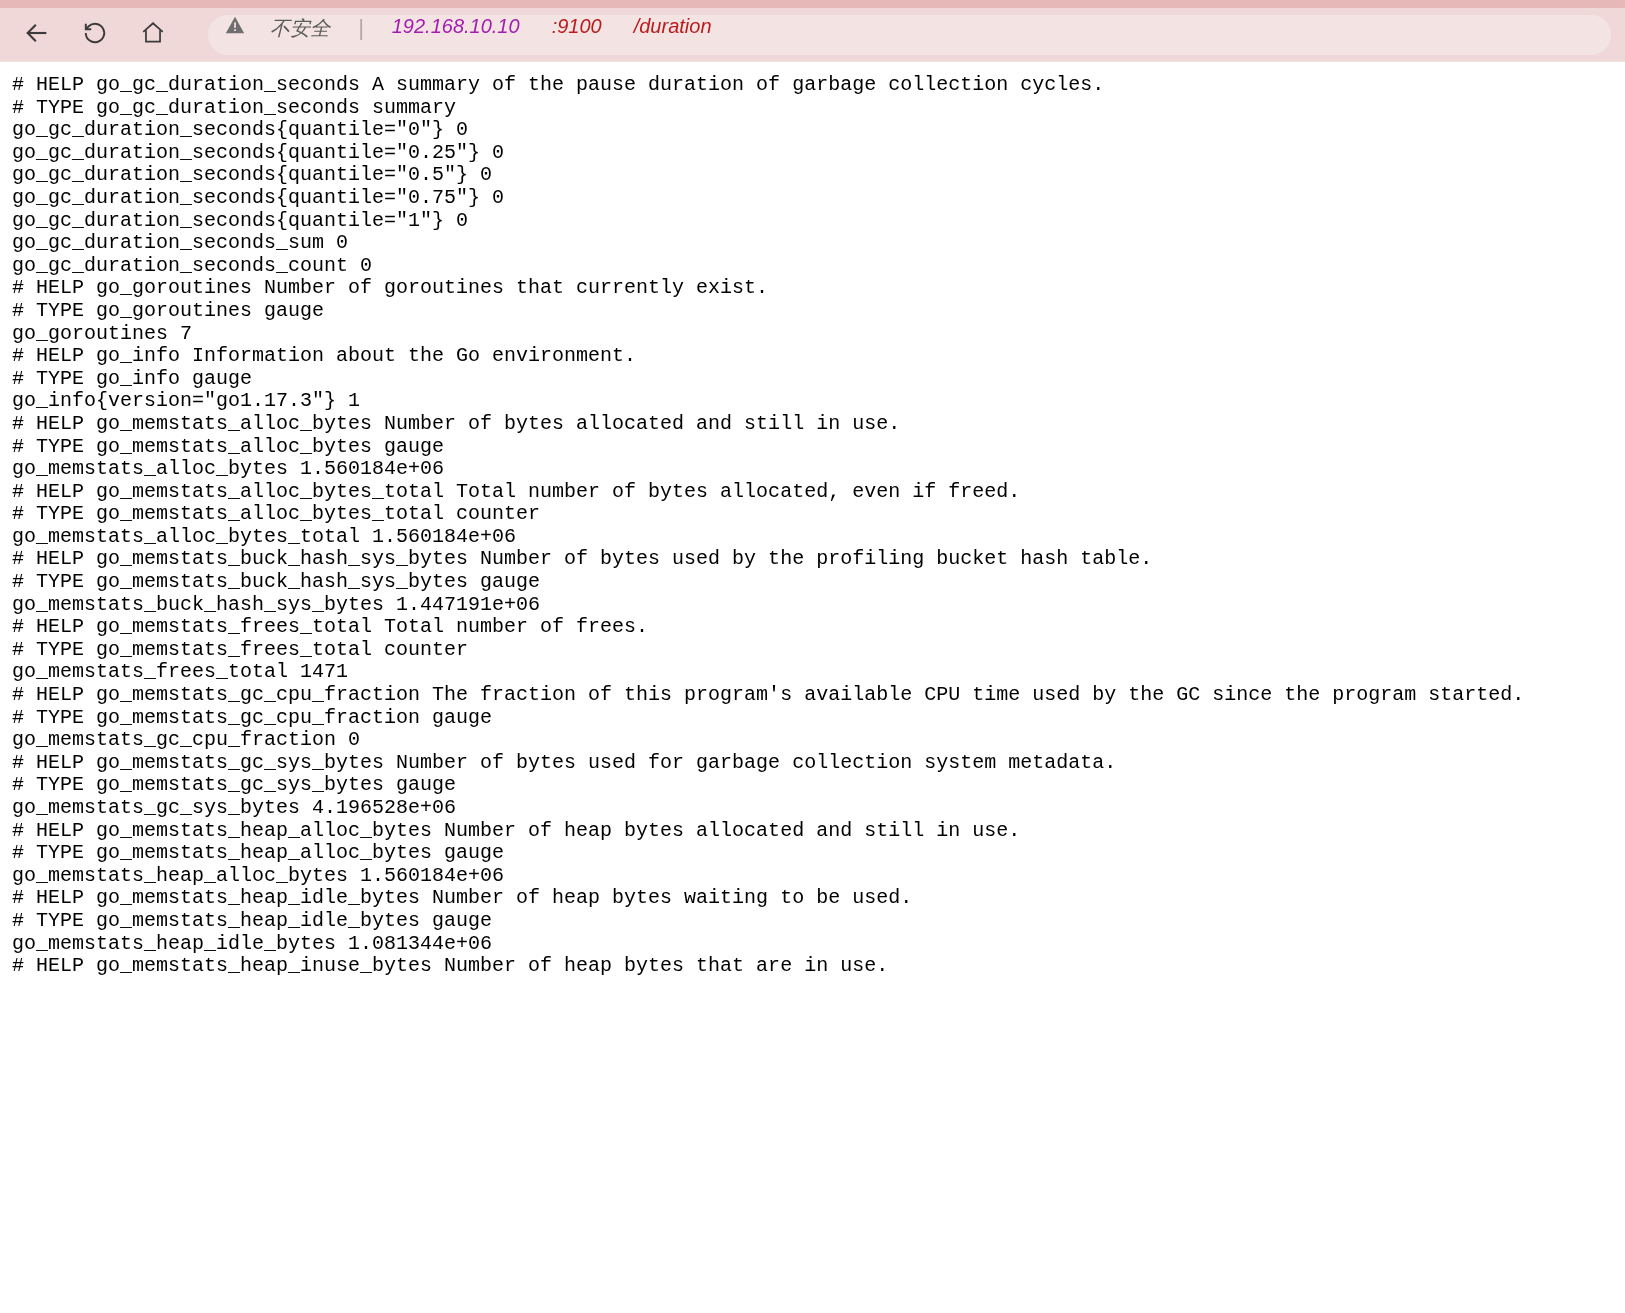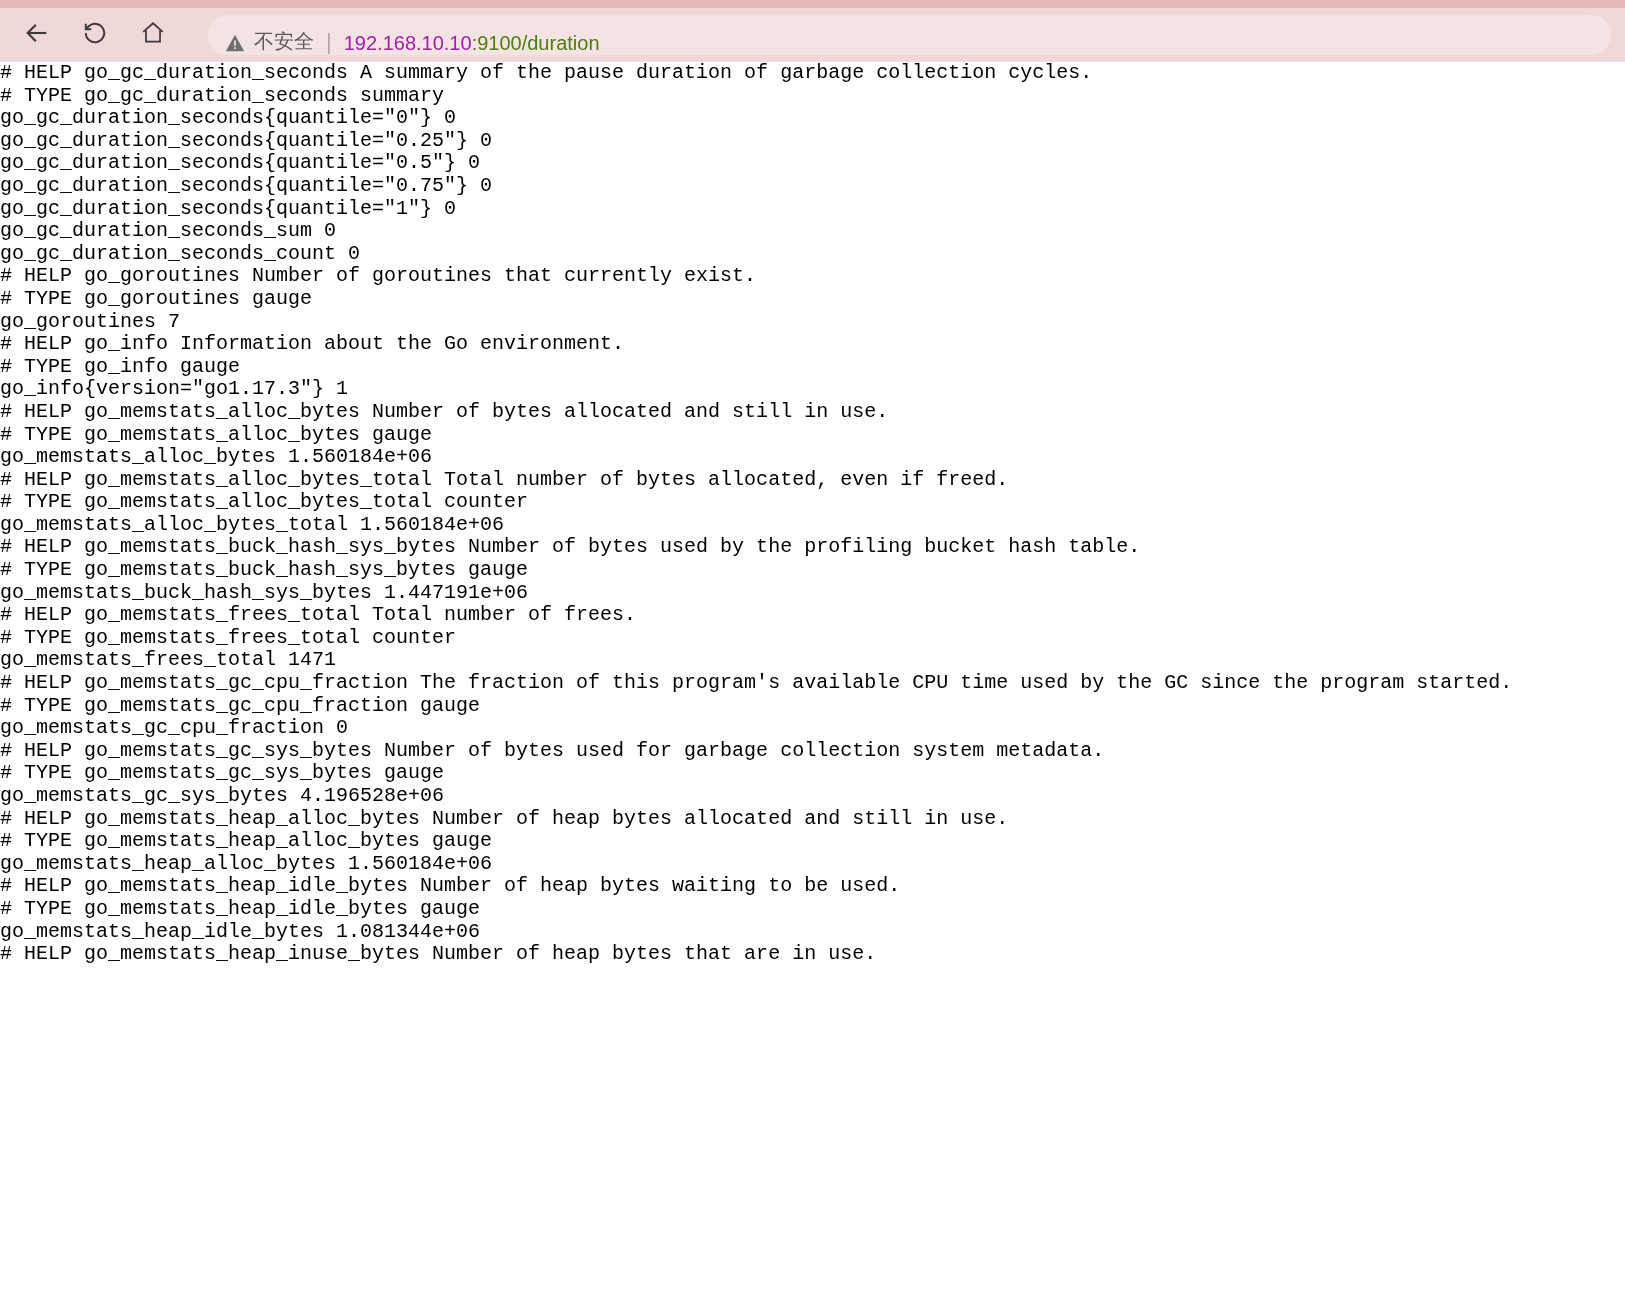--- a/index.html
+++ b/index.html
@@ -35,32 +35,34 @@
     .back svg { stroke-width: 1.8; }
     .reload svg { stroke-width: 1.8; }
     .home svg { stroke-width: 1.6; }
     .address-bar {
       flex: 1 1 auto;
       height: 40px;
       margin-left: 20px;
       background: #f3e4e3;
       border-radius: 20px;
       display: flex;
-      align-items: flex-end;
+      align-items: flex-start;
       padding: 0 16px;
-      gap: 8px;
+      gap: 24px;
       color: #555;
       font-size: 18px;
+      font-style: italic;
     }
     .warn-triangle { color: #6f6f6f; display:flex; align-items:center; }
     .insecure-label { color: #5b5b5b; font-size: 20px; }
     .pipe { color: #b9a5a5; font-size: 22px; padding: 0 4px; }
     .url-host { color: #a21caf; font-size: 20px; }
-    .url-path { color: #4d7c0f; font-size: 20px; }
+    .url-path { color: #b91c1c; font-size: 20px; margin-left: 32px; }
     .content {
+      padding: 12px;
       font-family: "NSimSun", "SimSun", "Courier New", monospace;
       font-size: 20px;
       line-height: 1.13;
       white-space: pre;
       color: #000;
       overflow-x: hidden;
     }
   </style>
 </head>
 <body>

